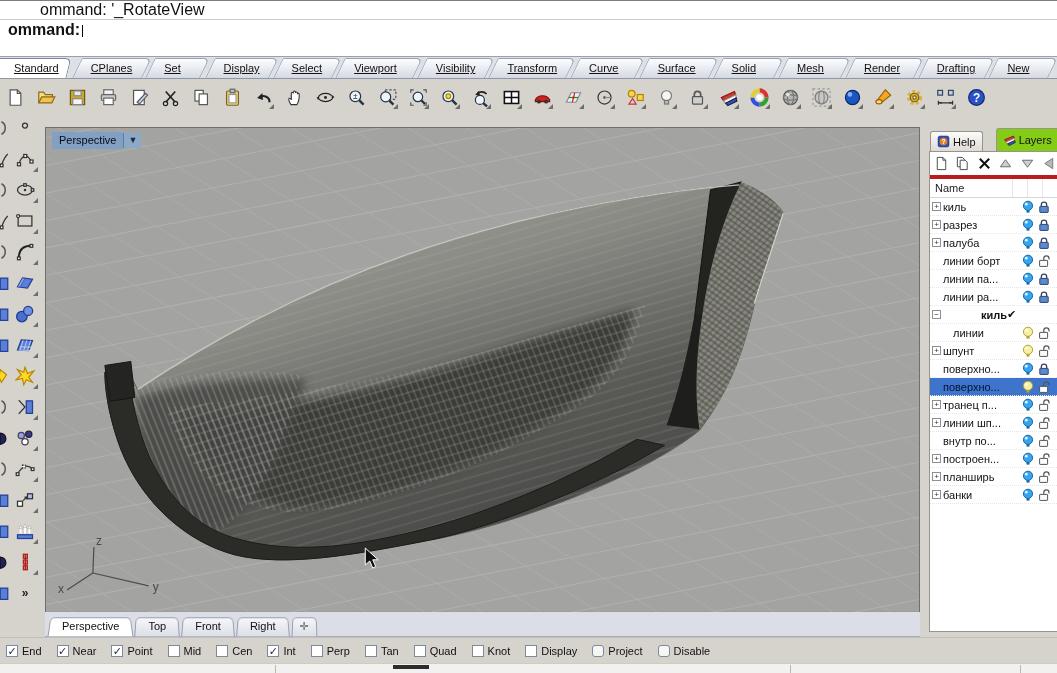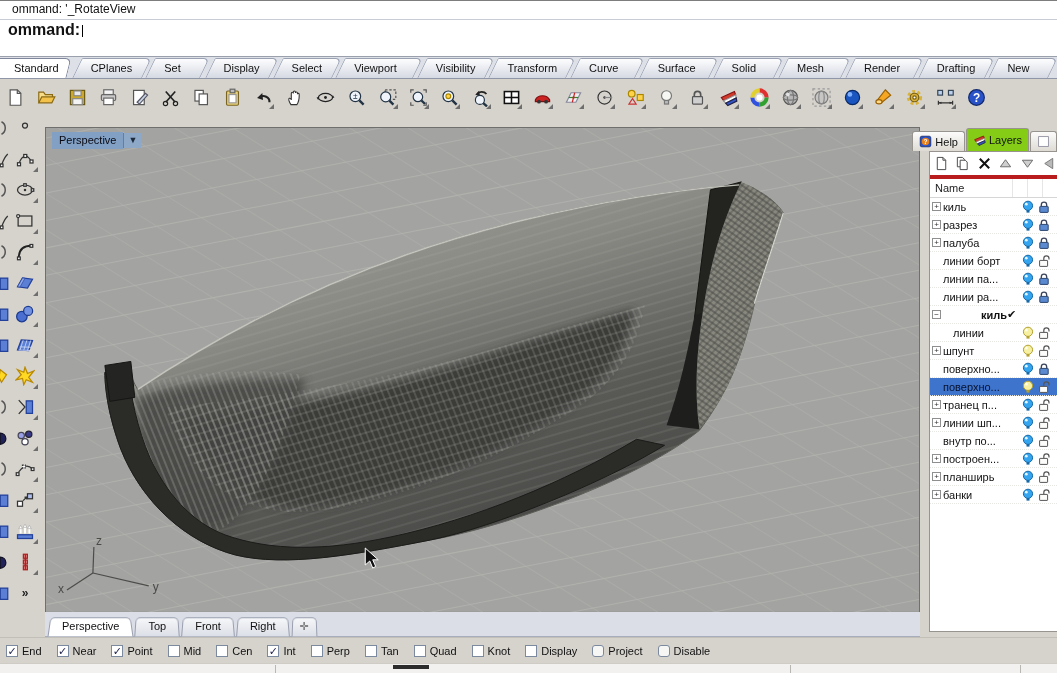--- a/index.html
+++ b/index.html
@@ -2,29 +2,29 @@
 <html><head>
 <meta charset="utf-8">
 <style>
   html,body{margin:0;padding:0;background:#d6d3cd;}
   #app{position:relative;width:1057px;height:673px;background:#d6d3cd;
        font-family:"Liberation Sans",sans-serif;overflow:hidden;color:#111;}
 
   
   .cmd-area{position:absolute;top:0;left:0;width:1057px;height:57px;background:#fff;
             border-top:1px solid #7d7d7d;box-sizing:border-box;}
-  .cmd-line{height:17px;line-height:17px;font-size:12px;padding-left:12px;white-space:pre;}
+  .cmd-line{height:17px;line-height:17px;font-size:16px;padding-left:12px;white-space:pre;margin-left:28px;}
   .cmd-sep{border-top:1px solid #c9ccd4;margin-top:1px;}
   .cmd-prompt{height:19px;line-height:19px;font-size:16px;font-weight:bold;padding-left:8px;}
   .caret{display:inline-block;width:1px;height:12px;background:#000;vertical-align:-2px;margin-left:2px;}
   .cmd-bottom{position:absolute;left:0;right:0;bottom:0;border-bottom:1px solid #9aa0ac;}
 
   
   .tabbar{position:absolute;top:57px;left:0;width:1057px;height:22px;background:#dde0e7;
-          border-bottom:1px solid #8e96a8;box-sizing:border-box;display:flex;align-items:flex-end;}
+          border-bottom:1px solid #8e96a8;box-sizing:border-box;display:flex;align-items:flex-end;text-decoration:underline;}
   .tab{position:relative;height:20px;line-height:20px;padding:0 14px;margin-right:4px;font-size:11px;cursor:default;}
   .tab::before{content:"";position:absolute;inset:0;background:linear-gradient(#fdfdfe,#d5d9e2);
                border:1px solid #99a1b3;border-bottom:none;transform:skewX(-26deg);border-radius:2px 6px 0 0;}
   .tab.active::before{background:#fff;border-color:#7e879b;transform:skewX(-14deg) translateX(-4px);}
   .tab>span{position:relative;}
 
   
   .toolbar{position:absolute;top:83px;left:0;width:1057px;height:29px;background:#d6d3cd;
            display:flex;align-items:center;gap:7px;padding-left:3px;box-sizing:border-box;}
   .tb-btn{width:24px;height:24px;position:relative;display:flex;align-items:center;justify-content:center;flex:0 0 auto;}
@@ -69,21 +69,21 @@
           display:flex;align-items:center;justify-content:center;font-size:11px;line-height:10px;color:#20254f;}
   .os-box.rounded{border-radius:3px;background:#f6f6f4;}
 
   
   .statusbar{position:absolute;left:0;top:663px;width:1057px;height:10px;background:#f2f1ef;border-top:1px solid #cfccc6;}
   .sb-sep{position:absolute;top:1px;bottom:0;width:1px;background:#b9b7b2;}
   .sb-dash{position:absolute;top:1px;left:393px;width:36px;height:4px;background:#2c2c2c;}
 
   
   .right-panel{position:absolute;left:929px;top:127px;width:128px;height:505px;}
-  .rp-tabs{height:24px;display:flex;align-items:flex-end;padding-left:1px;gap:1px;justify-content:flex-end;}
+  .rp-tabs{height:24px;display:flex;align-items:flex-end;padding-left:1px;gap:13px;}
   .rp-tab{display:flex;align-items:center;gap:3px;padding:0 6px;font-size:11px;height:19px;
           background:linear-gradient(#fcfcfb,#dedbd4);border:1px solid #97948f;border-bottom:none;border-radius:3px 3px 0 0;}
   .rp-tab.active{background:#84cc16;height:22px;}
   .rp-tab .icon{width:13px;height:13px;}
   .rp-body{position:absolute;top:24px;left:0;right:0;bottom:0;background:#fff;
            border:1px solid #97948f;border-right:none;box-sizing:border-box;}
   .rp-toolbar{height:23px;display:flex;align-items:center;gap:5px;padding-left:3px;}
   .rp-tbtn{width:17px;height:17px;display:flex;align-items:center;justify-content:center;}
   .rp-tbtn .icon{width:15px;height:15px;}
   .rp-header{height:18px;display:flex;align-items:center;font-size:11px;color:#222;

